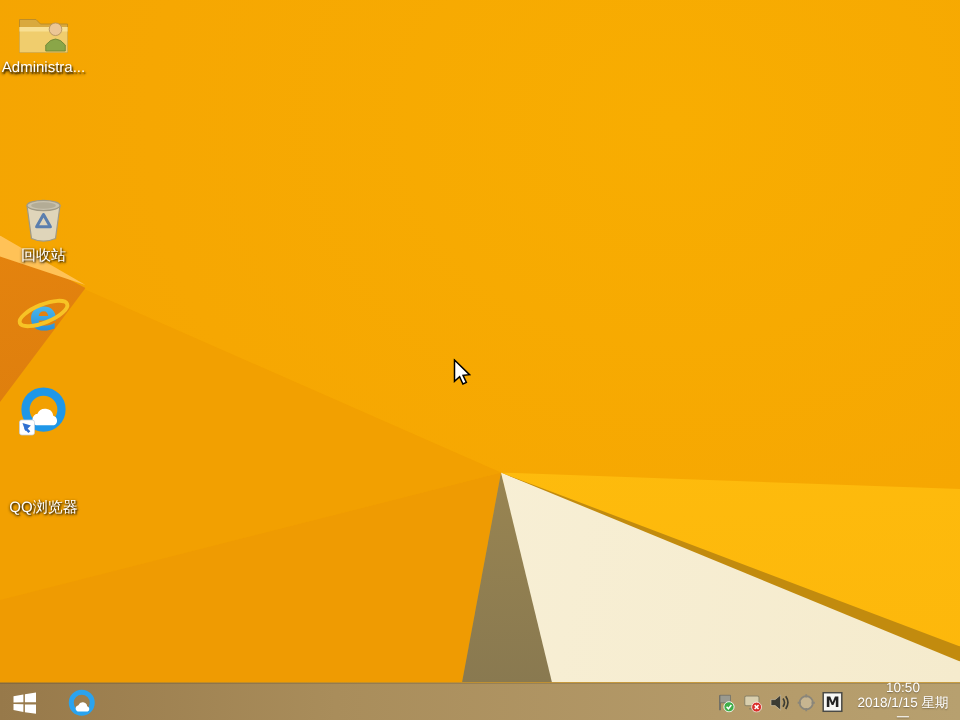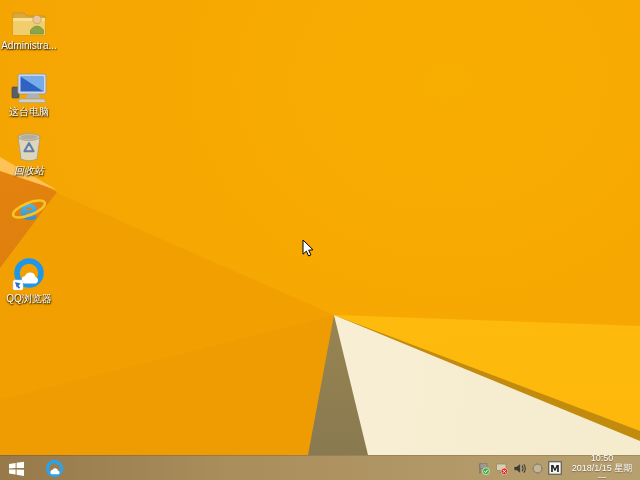--- a/index.html
+++ b/index.html
@@ -67,35 +67,22 @@
         <path d="M3,7 h11 l3,3 h18 v19 H3 z" fill="#d9a93e" stroke="#b98a28" stroke-width="0.6"></path>
         <path d="M3,12 h32 v17 H3 z" fill="#f0cd6d"></path>
         <path d="M3,12 h32 v3 H3 z" fill="#f8df92"></path>
         <circle cx="27" cy="13.5" r="4.2" fill="#ecc696" stroke="#b59360" stroke-width="0.6"></circle>
         <path d="M20.5,24 q6.5,-8 13,0 v4 h-13 z" fill="#8aa648" stroke="#6d8536" stroke-width="0.6"></path>
       </svg>
     </div>
     <div class="desk-label">Administra...</div>
   </div>
 
-  <div class="desk-item" style="top:70px;">
-    <div class="art">
-      <svg width="38" height="32" viewBox="0 0 38 32">
-        <rect x="2" y="15" width="7" height="11" rx="1" fill="#5a5f66" stroke="#3c4046" stroke-width="0.6"></rect>
-        <rect x="8" y="2" width="28" height="20" rx="2" fill="#cfd6dd" stroke="#8e98a3" stroke-width="0.8"></rect>
-        <rect x="10.5" y="4.5" width="23" height="15" fill="#2e63c4"></rect>
-        <path d="M10.5,4.5 h23 v15 z" fill="#84b9f2" opacity="0.85"></path>
-        <polygon points="18,22 28,22 30,26 16,26" fill="#aab3bc"></polygon>
-        <polygon points="10,27 34,27 36,30.5 8,30.5" fill="#c8cfd6" stroke="#98a1aa" stroke-width="0.6"></polygon>
-      </svg>
-    </div>
-    <div class="desk-label">这台电脑</div>
-  </div>
 
-  <div class="desk-item" style="top:129px;font-style:italic;">
+  <div class="desk-item" style="top:129px;">
     <div class="art">
       <svg width="30" height="34" viewBox="0 0 30 34">
         <path d="M4,8 L26,8 L23,30 Q15,33.5 7,30 Z" fill="#ddd8c8" fill-opacity="0.93" stroke="#a09a85" stroke-width="0.8"></path>
         <ellipse cx="15" cy="8" rx="11" ry="3.4" fill="#c9c2ae" stroke="#a09a85" stroke-width="0.8"></ellipse>
         <ellipse cx="15" cy="8" rx="8.2" ry="2.1" fill="#b3ac96"></ellipse>
         <path d="M15,14 l-4.6,8.2 M15,14 l4.6,8.2 M10.4,22.2 h9.2" stroke="#5b7fae" stroke-width="2" fill="none" stroke-linecap="round"></path>
       </svg>
     </div>
     <div class="desk-label">回收站</div>
   </div>
@@ -108,21 +95,21 @@
             <stop offset="0" stop-color="#5fd0f5"></stop>
               <stop offset="1" stop-color="#1a7fd4"></stop>
           </linearGradient>
         </defs>
         <text x="19" y="26" text-anchor="middle" font-family="DejaVu Sans, sans-serif" font-size="28" font-weight="bold" fill="url(#ieg)">e</text>
         <ellipse cx="19" cy="15" rx="17" ry="6" fill="none" stroke="#f7c325" stroke-width="2.6" transform="rotate(-22 19 15)"></ellipse>
       </svg>
     </div>
   </div>
 
-  <div class="desk-item" style="top:257px;">
+  <div class="desk-item" style="top:257px;gap:40px;">
     <div class="art">
       <svg width="34" height="34" viewBox="0 0 34 34">
         <circle cx="17" cy="16" r="12" fill="none" stroke="#1f97e8" stroke-width="5.5"></circle>
         <path d="M12,26.5 a4,4 0 0 1 1,-7.6 a5.5,5.5 0 0 1 10.5,1.2 a3.4,3.4 0 0 1 0.5,6.4 z" fill="#ffffff"></path>
         <rect x="1" y="23" width="10" height="10" rx="1.5" fill="#ffffff" stroke="#c3cede" stroke-width="0.5"></rect>
         <polygon points="3,25 8.6,26.6 4.8,30.4" fill="#2f6fd0"></polygon>
         <rect x="5.4" y="27.6" width="4" height="1.8" transform="rotate(45 5.4 27.6)" fill="#2f6fd0"></rect>
       </svg>
     </div>
     <div class="desk-label">QQ浏览器</div>

